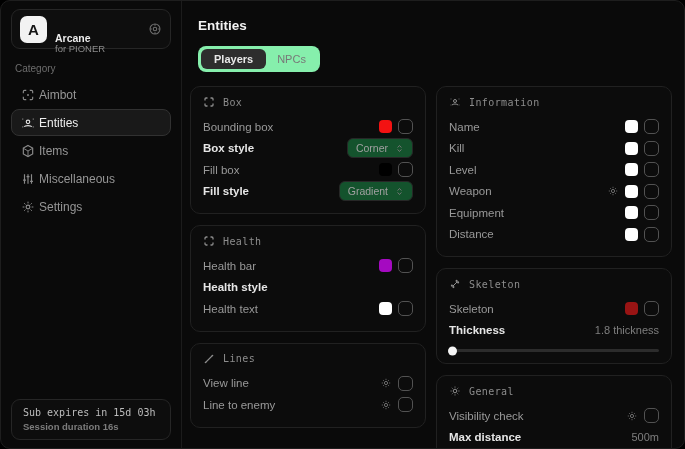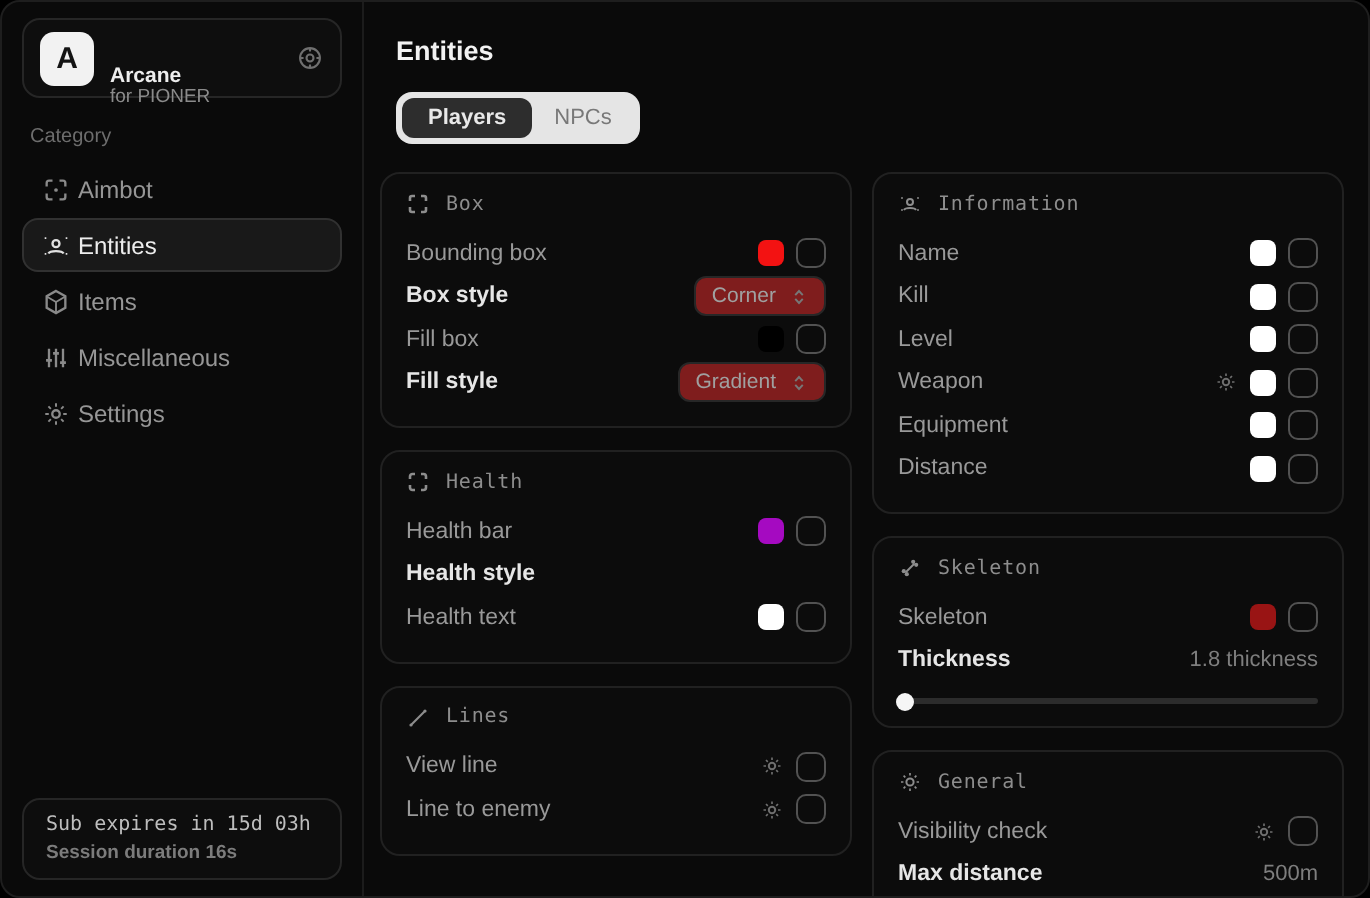--- a/index.html
+++ b/index.html
@@ -41,21 +41,21 @@
   .side-footer {
     position:absolute; left:10px; right:10px; bottom:8px;
     border:1px solid #262626; border-radius:9px; padding:7px 11px; background:#0d0d0d;
   }
   .sf-line1 { font-family:"DejaVu Sans Mono", monospace; font-size:10px; color:#bdbdbd; }
   .sf-line2 { font-size:9.5px; color:#7c7c7c; margin-top:3px; font-weight:bold; }
   
   .main { flex:1; padding:13px 12px 10px 8px; }
   .page-title { font-size:13.5px; font-weight:bold; color:#f2f2f2; margin:4px 0 0 8px; }
   .tabs {
-    display:inline-flex; align-items:center; background:#e5e5e5;
+    display:inline-flex; align-items:center; background:#86efac;
     border-radius:8px; padding:3px; margin:13px 0 0 8px;
   }
   .tab { font-size:11px; color:#787878; padding:4px 11px; border-radius:6px; cursor:default; }
   .tab.active { background:#2d2d2d; color:#e9e9e9; font-weight:bold; padding:4px 13px; }
   .columns { display:flex; gap:10px; margin-top:14px; }
   .col { flex:1; display:flex; flex-direction:column; gap:11px; min-width:0; }
   .panel {
     border:1px solid #212121; border-radius:10px; background:#0c0c0c;
     padding:9px 12px 11px 12px;
   }
@@ -66,21 +66,21 @@
   .rlabel { font-size:11.5px; color:#999; }
   .rlabel.strong { color:#e6e6e6; font-weight:bold; }
   .ctrls { display:flex; align-items:center; gap:6px; }
   .swatch { width:13px; height:13px; border-radius:4px; display:inline-block; }
   .checkbox {
     width:15px; height:15px; border:1.6px solid #525252; border-radius:5px;
     background:transparent; display:inline-block;
   }
   .dd {
     display:inline-flex; align-items:center; gap:7px;
-    background:#7f1d1d; border:1px solid #272727; border-radius:6px;
+    background:#14532d; border:1px solid #272727; border-radius:6px;
     padding:3px 8px; font-size:10.5px; color:#a0a0a0;
     font-family:"Liberation Sans", sans-serif;
   }
   .dd .unfold { color:#777; display:flex; }
   .mini-gear { color:#6e6e6e; display:flex; }
   .rvalue { font-size:11px; color:#7e7e7e; }
   .slider { position:relative; height:3px; border-radius:2px; background:#2c2c2c; margin-top:8px; }
   .slider .fill { position:absolute; left:0; top:0; bottom:0; background:#f0f0f0; border-radius:2px; }
   .slider .thumb {
     position:absolute; top:50%; width:9px; height:9px; border-radius:50%;

